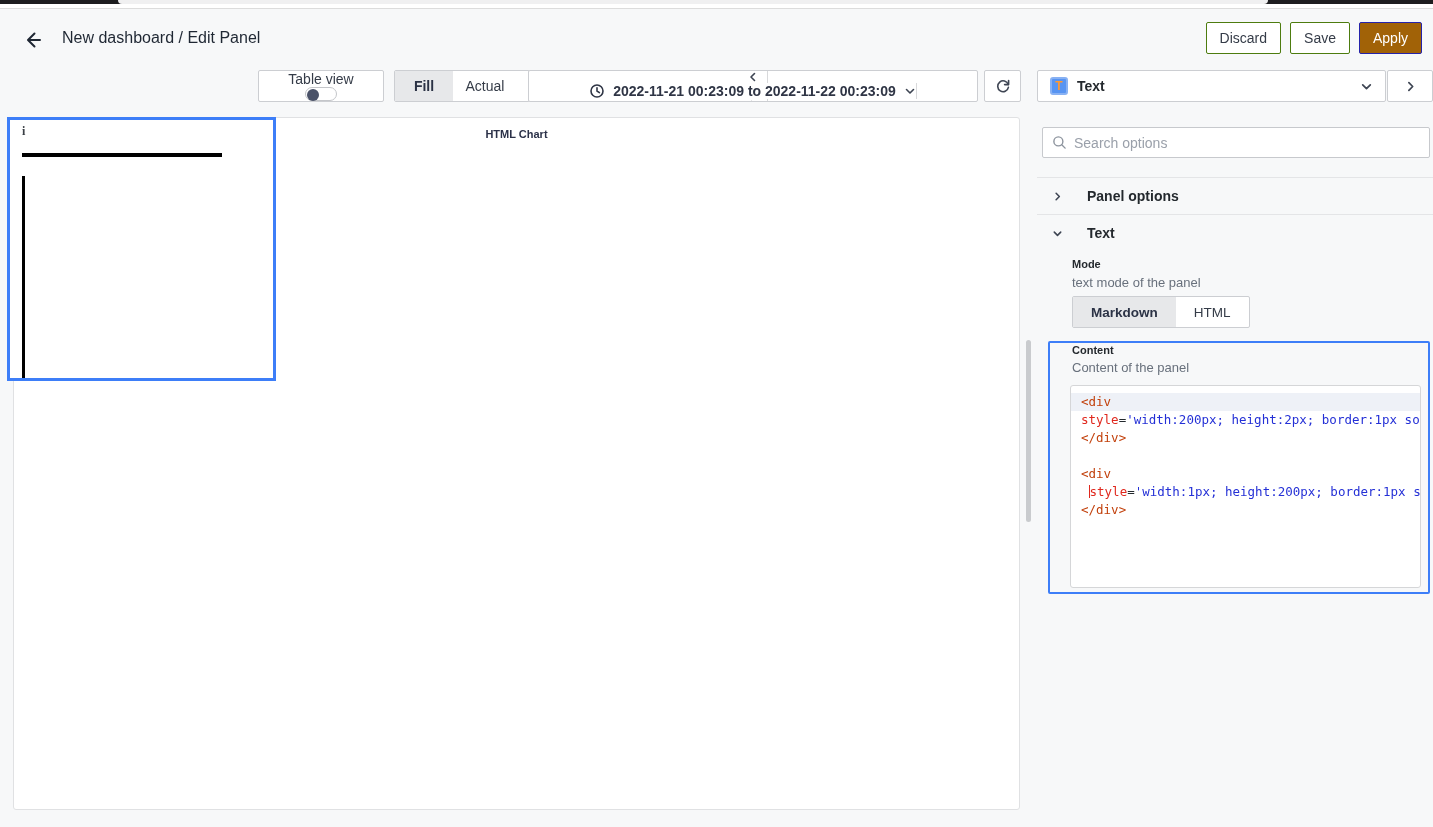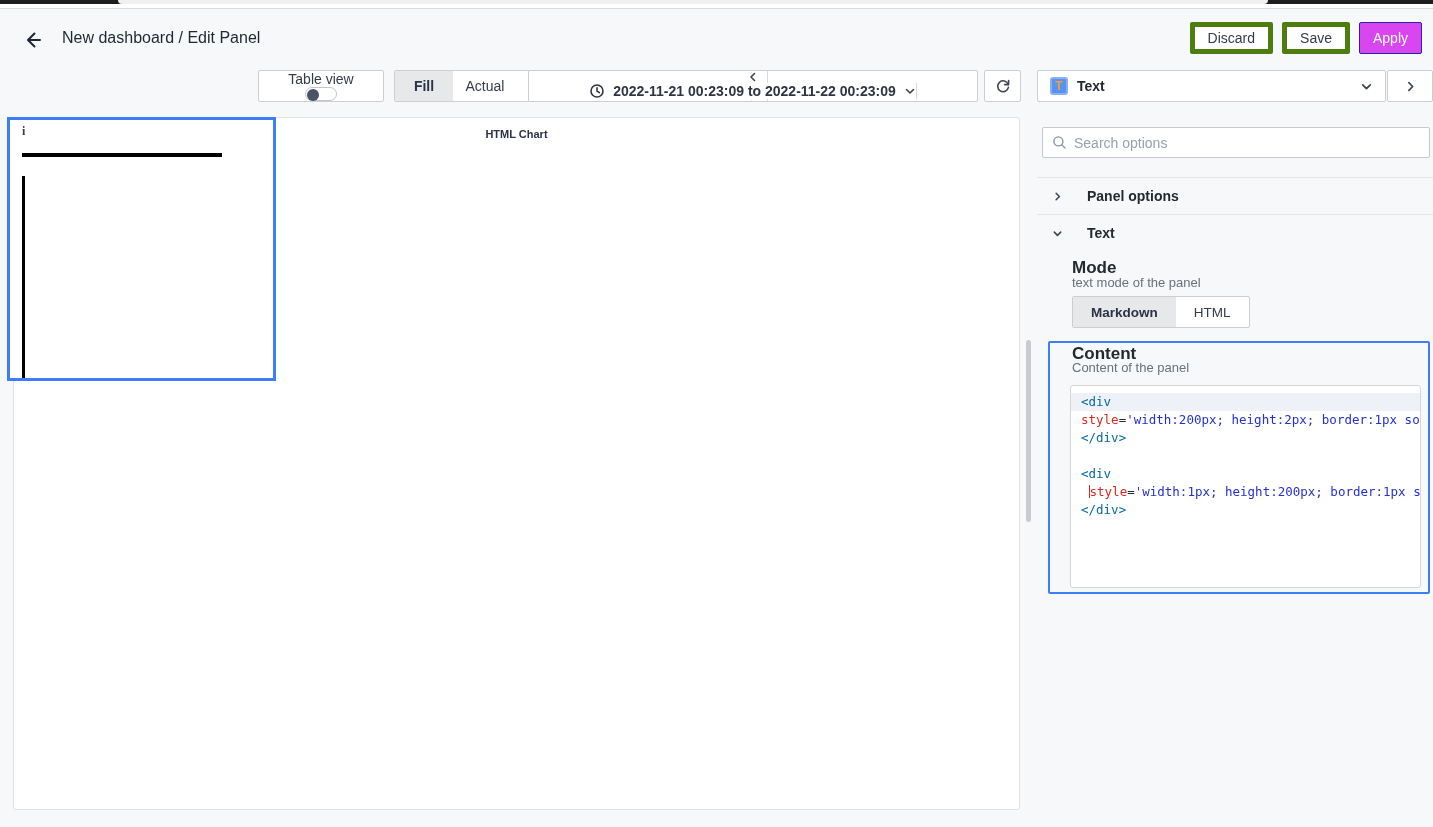--- a/index.html
+++ b/index.html
@@ -10,22 +10,22 @@
   .browser-strip { position:absolute; left:0; top:0; width:1433px; height:4px; background:#1d1d1f; }
   .browser-urlbar { position:absolute; left:118px; top:0; width:1150px; height:4px; background:#f0f0f1; border-radius:0 0 6px 6px; }
   .browser-bottom { position:absolute; left:0; top:4px; width:1433px; height:5px; background:#ffffff; border-bottom:1px solid #dcdcdc; }
 
   
   .header { position:absolute; left:0; top:10px; width:1433px; height:56px; }
   .back-btn { position:absolute; left:18px; top:16px; width:28px; height:28px; display:flex; align-items:center; justify-content:center; cursor:pointer; }
   .page-title { position:absolute; left:62px; top:19px; font-size:16px; font-weight:500; color:#1f2733; }
   .header-actions { position:absolute; right:11px; top:12px; display:flex; gap:9px; }
   .btn { height:32px; padding:0 13px; display:flex; align-items:center; justify-content:center; font-size:14px; font-weight:500; border-radius:2px; cursor:pointer; }
-  .btn-secondary { background:#ffffff; border:5px solid #4d7c0f; color:#353c48; }
-  .btn-primary { background:#d946ef; border:1px solid #2523ab; color:#ffffff; }
+  .btn-secondary { background:#ffffff; border:1px solid #4d7c0f; color:#353c48; }
+  .btn-primary { background:#a16207; border:1px solid #2523ab; color:#ffffff; }
 
   
   .tool-box { position:absolute; top:70px; height:32px; background:#ffffff; border:1px solid #ccced2; border-radius:2px; display:flex; align-items:center; font-size:14px; color:#353c48; }
   .tablev { left:258px; width:126px; padding:0 12px; justify-content:space-between;flex-direction:column; }
   .toggle { width:32px; height:16px; border:1px solid #c4c6ca; border-radius:9px; background:#fff; position:relative; cursor:pointer; }
   .toggle-knob { position:absolute; left:1px; top:1px; width:12px; height:12px; border-radius:50%; background:#4a5268; }
   .fillactual { left:394px; width:136px; padding:0; overflow:hidden; }
   .seg { height:100%; display:flex; align-items:center; justify-content:center; cursor:pointer; font-size:14px; }
   .seg-fill { width:58px; background:#e7e8ea; font-weight:700; color:#2b3245; }
   .seg-actual { width:64px; background:#ffffff; color:#353c48; }
@@ -47,34 +47,34 @@
   
   .search-box { position:absolute; left:1042px; top:127px; width:388px; height:31px; background:#fff; border:1px solid #c7c9cd; border-radius:2px; display:flex; align-items:center; padding:4px 9px; gap:7px; }
   .search-input { border:none; outline:none; flex:1; font-size:14px; font-family:"Liberation Sans",sans-serif; color:#353c48; background:transparent; }
   .search-input::placeholder { color:#9aa0aa; }
 
   
   .sb-divider { position:absolute; left:1037px; width:396px; height:1px; background:#e4e5e7; }
   .section-row { position:absolute; left:1037px; width:396px; height:36px; display:flex; align-items:center; gap:24px; padding-left:15px; cursor:pointer; }
   .section-label { font-size:14px; font-weight:700; color:#24292e; }
 
-  .opt-label { position:absolute; left:1072px; font-size:17px; font-weight:700; color:#24292e; }
+  .opt-label { position:absolute; left:1072px; font-size:11px; font-weight:700; color:#24292e; }
   .opt-desc { position:absolute; left:1072px; font-size:13px; color:#68707c; }
 
   .radiogroup { position:absolute; left:1072px; top:296px; height:32px; background:#fff; border:1px solid #ccced2; border-radius:2px; display:flex; overflow:hidden; }
   .radio-opt { height:100%; display:flex; align-items:center; justify-content:center; font-size:13.5px; cursor:pointer; padding:0 18px; }
   .radio-selected { background:#e7e8ea; font-weight:700; color:#2b3245; }
 
   
   .content-focus { position:absolute; left:1048px; top:341px; width:382px; height:253px; border:2px solid #3d7ef8; border-radius:2px; }
 
   .editor { position:absolute; left:1070px; top:385px; width:351px; height:203px; background:#ffffff; border:1px solid #d5d6d8; border-radius:3px; overflow:hidden; padding:7px 0 0 0; cursor:text; }
   .code-line { font-family:"DejaVu Sans Mono", monospace; font-size:12.5px; line-height:18px; white-space:pre; padding-left:10px; color:#24292e; }
   .code-line.active { background:#eef1f7; }
-  .tok-tag { color:#0369a1; }
+  .tok-tag { color:#c2410c; }
   .tok-attr { color:#e0281e; }
   .tok-str { color:#2430d6; }
   .tok-plain { color:#24292e; }
   .caret { display:inline-block; width:1px; height:13px; background:#e0281e; vertical-align:-2px; }
 
   
   .canvas-card { position:absolute; left:13px; top:117px; width:1007px; height:693px; background:#ffffff; border:1px solid #e0e1e3; border-radius:3px; }
   .panel-title { position:absolute; left:0; top:10px; width:100%; text-align:center; font-size:11px; font-weight:600; color:#2b3148; }
 
   

